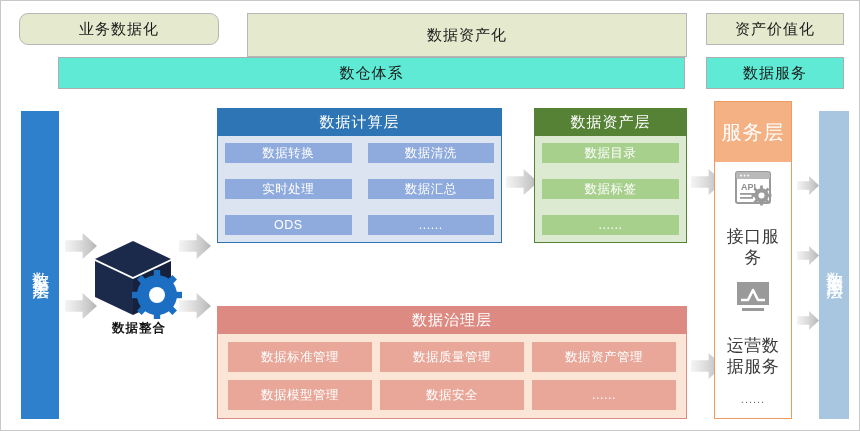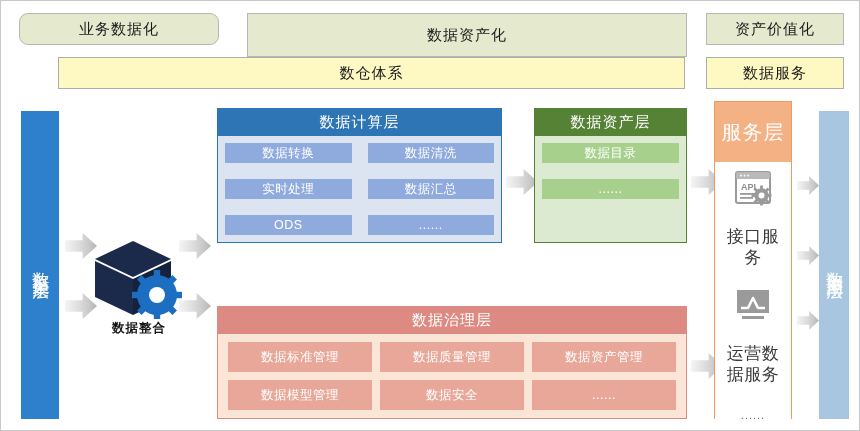--- a/index.html
+++ b/index.html
@@ -28,21 +28,21 @@
     background: #E5E9CE;
     border: 1px solid #b7b7b7;
     display: flex;
     align-items: center;
     justify-content: center;
     font-size: 15px;
     color: #1a1a1a;
     letter-spacing: 1px;
   }
   .plain-box {
-    background: #fef9c3;
+    background: #5eead4;
     border: 1px solid #adadad;
     display: flex;
     align-items: center;
     justify-content: center;
     font-size: 15px;
     color: #1a1a1a;
     letter-spacing: 1px;
   }
 
   
@@ -128,21 +128,21 @@
     height: 60px;
     font-size: 20px;
     align-items: center;
   }
   .panel-service .panel-body {
     background: #ffffff;
     display: flex;
     flex-direction: column;
     align-items: center;
     padding: 8px 4px;
-    gap: 12px;
+    gap: 4px;
   }
   .svc-item {
     display: flex;
     flex-direction: column;
     align-items: center;
     margin-bottom: 6px;
   }
   .svc-label {
     font-size: 17px;
     color: #3a3a3a;
@@ -253,20 +253,21 @@
       <div class="cell">......</div>
     </div>
   </div>
 
   <div class="arrow" style="left:505px; top:168px; width:32px; height:26px;"></div>
 
   <div class="abs panel panel-asset" style="left:533px; top:107px; width:153px; height:135px;">
     <div class="panel-header">数据资产层</div>
     <div class="panel-body">
       <div class="cell">数据目录</div>
+      <div class="cell">数据标签</div>
       <div class="cell">......</div>
     </div>
   </div>
 
   <div class="arrow" style="left:690px; top:168px; width:32px; height:26px;"></div>
 
   <div class="abs panel panel-gov" style="left:216px; top:305px; width:470px; height:113px;">
     <div class="panel-header">数据治理层</div>
     <div class="panel-body">
       <div class="cell">数据标准管理</div>

